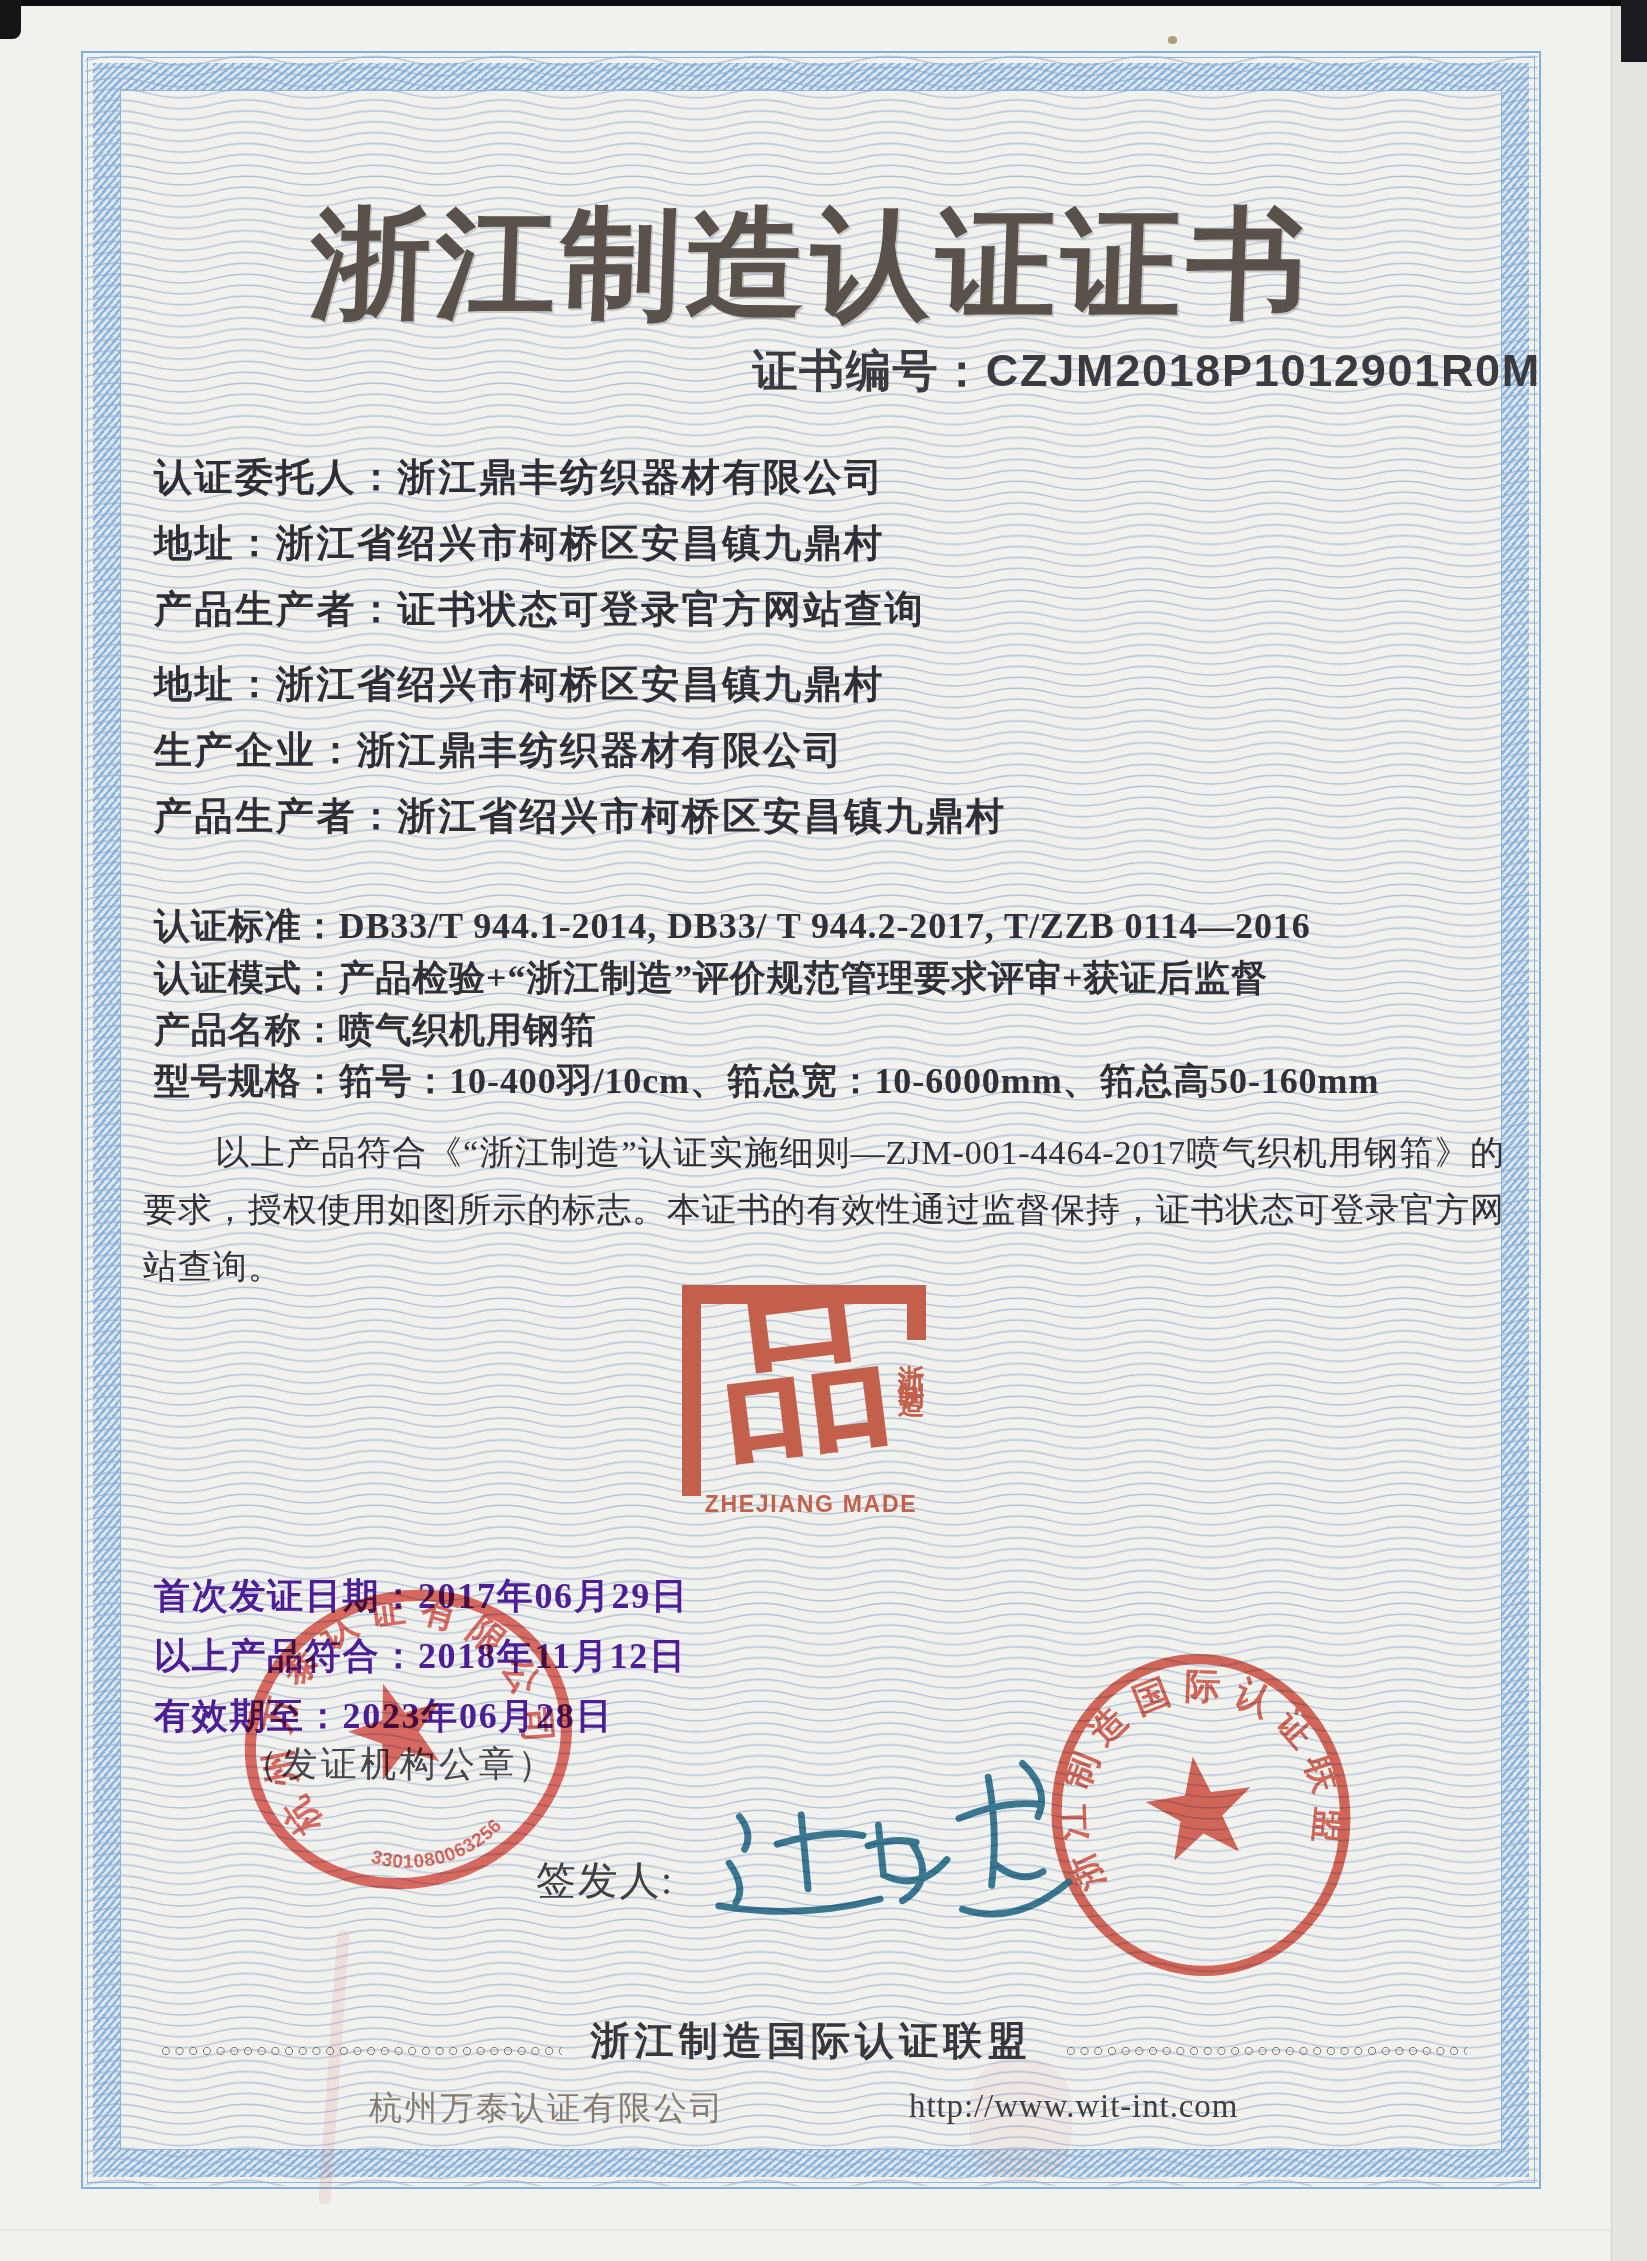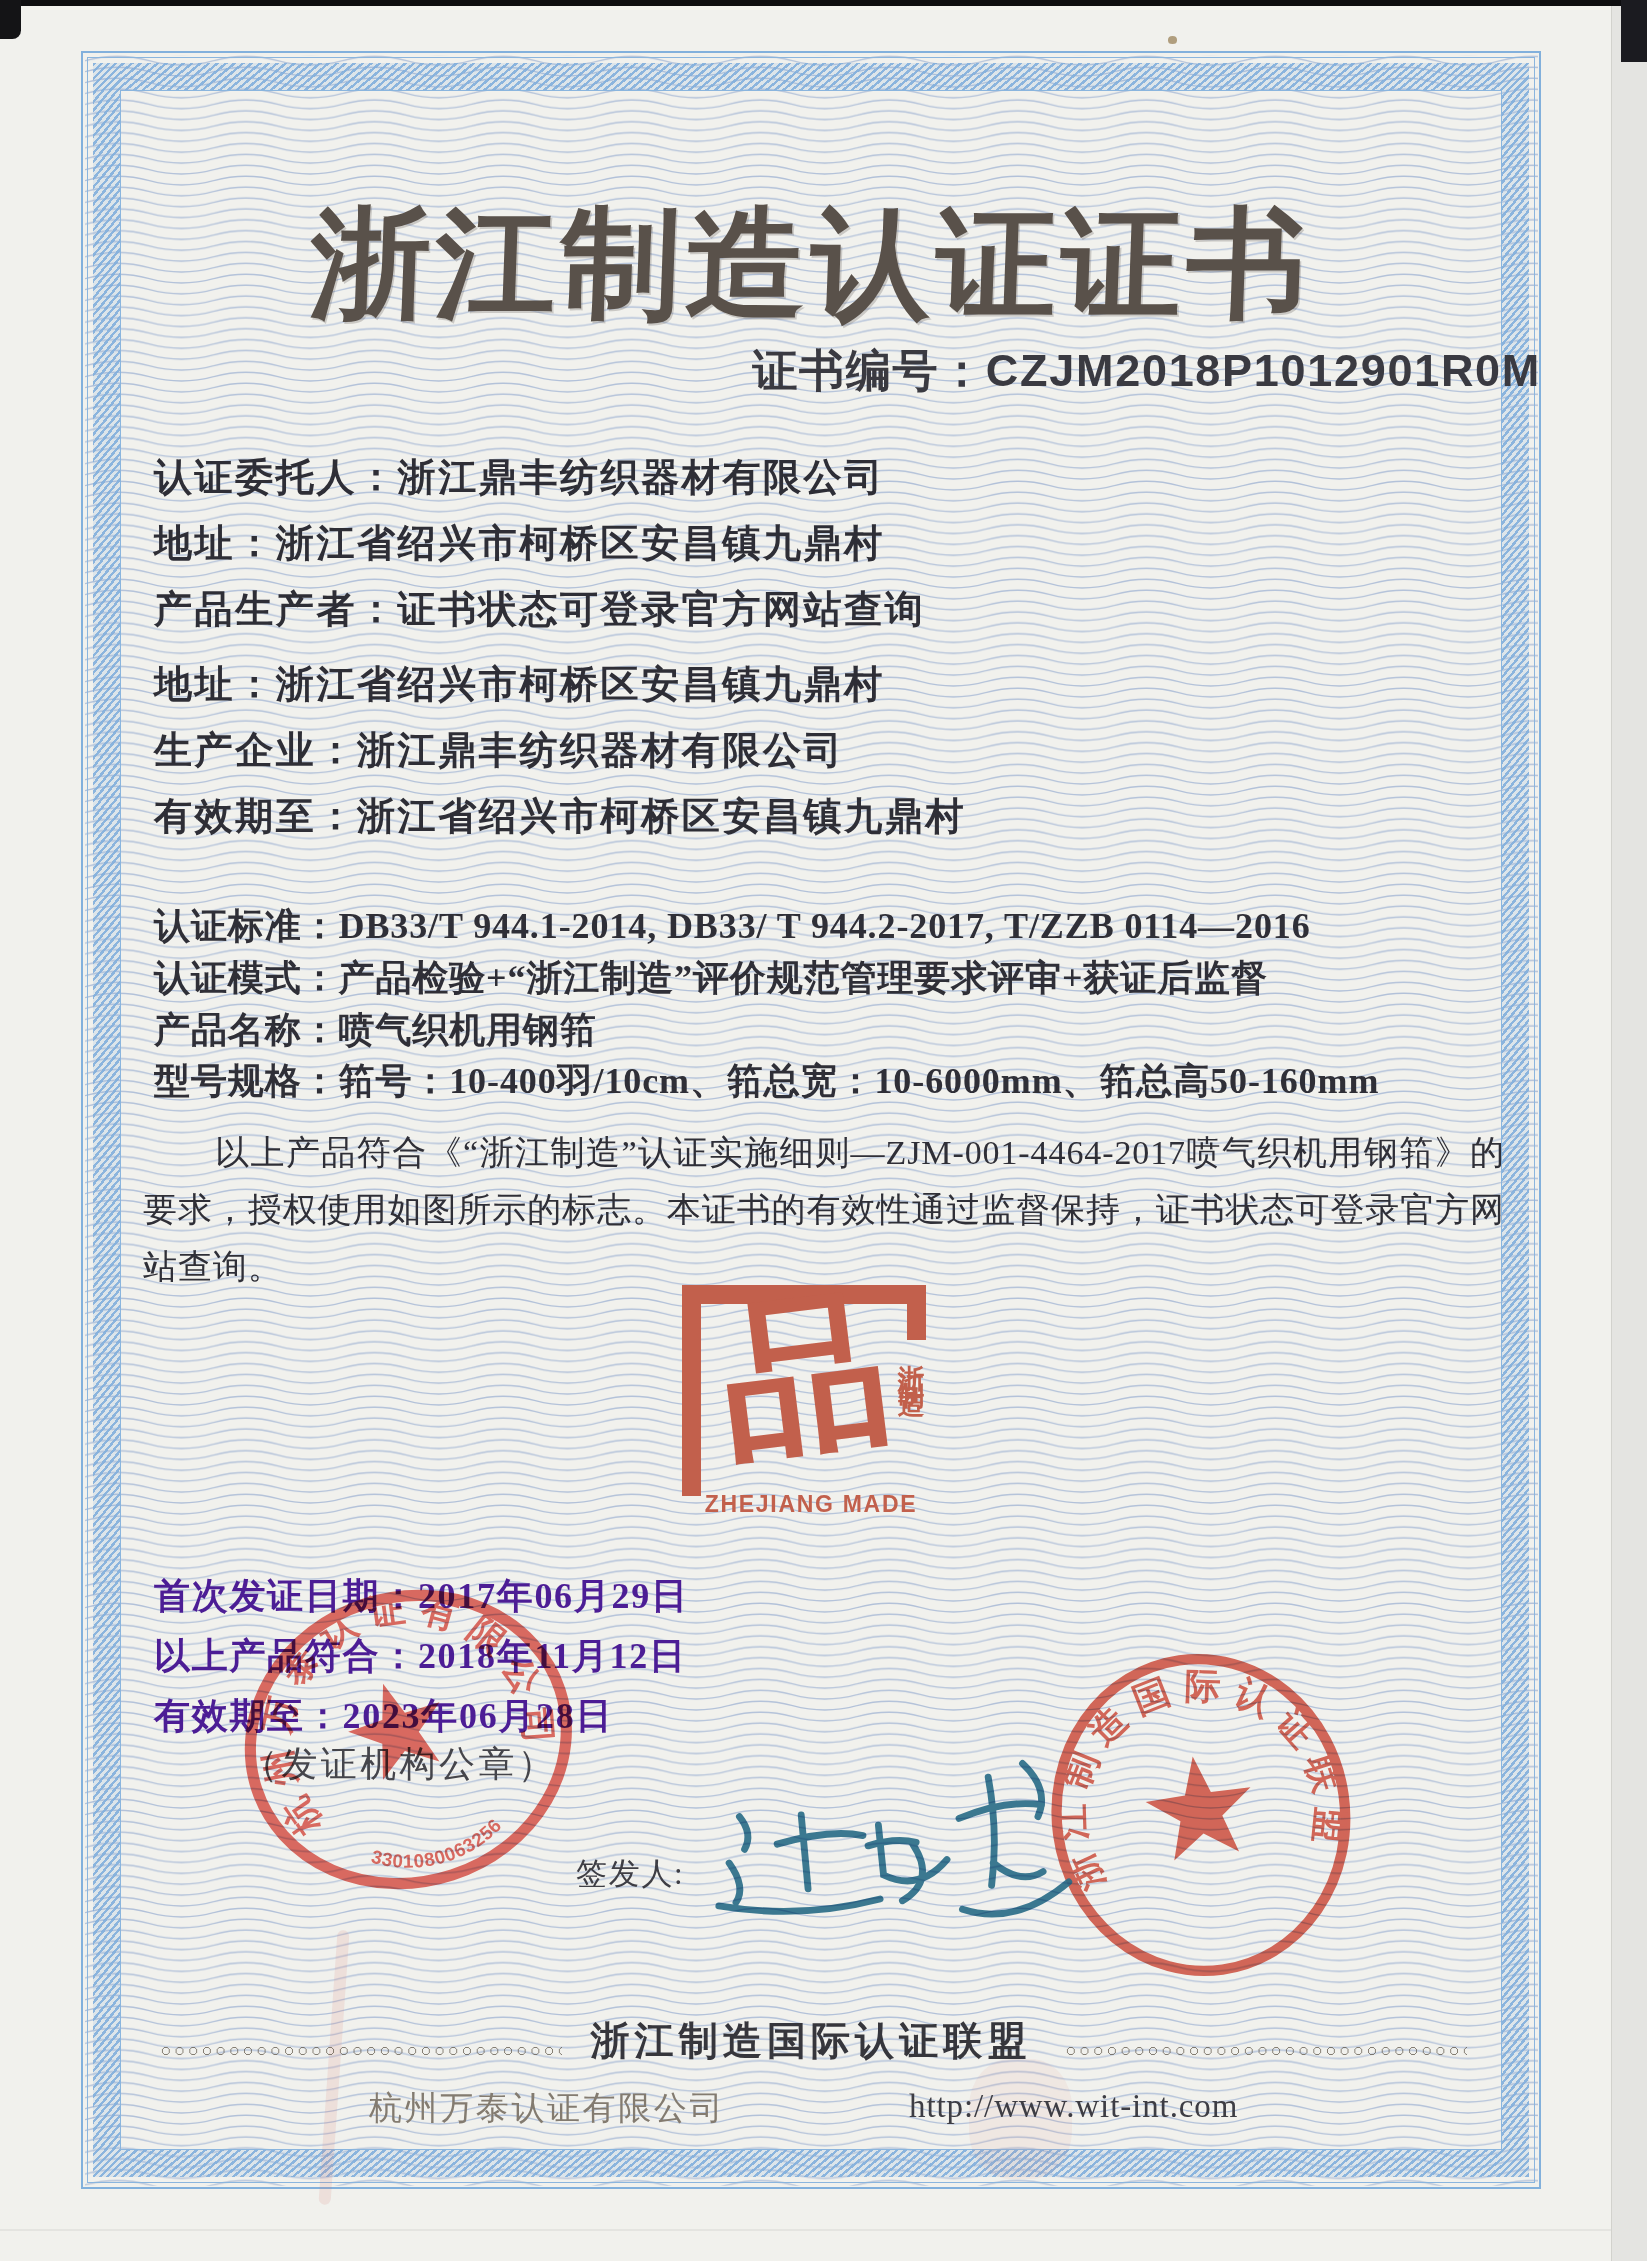--- a/index.html
+++ b/index.html
@@ -34,21 +34,21 @@
     text-shadow:1.7px 1.7px 0 rgba(89,81,74,.25);transform:skewX(-2deg);}
   .certno{left:81px;top:341px;width:1460px;text-align:right;
     font-family:"Liberation Sans","DejaVu Sans",sans-serif;
     font-size:45px;font-weight:700;color:#3a3a41;letter-spacing:1.7px;}
   .bodyline{left:154px;width:1287px;font-size:38px;font-weight:700;color:#2e2e36;letter-spacing:2.6px;}
   .specline{left:154px;width:1338px;font-size:36px;font-weight:700;color:#2f2f37;letter-spacing:0.9px;}
   .para{left:143px;top:1124px;width:1362px;font-size:34px;color:#2f2f37;
     line-height:57px;text-indent:72px;text-align:justify;letter-spacing:0.9px;}
   .dateline{left:154px;width:772px;font-size:36px;font-weight:700;color:#4c1d95;letter-spacing:1.7px;}
   .sealnote{left:242px;top:1740px;font-size:36px;color:#45454b;letter-spacing:3.4px;text-align:right;}
-  .issuer{left:576px;top:1853px;font-size:31px;color:#3e3e45;letter-spacing:1.7px;}
+  .issuer{left:536px;top:1853px;font-size:40px;color:#3e3e45;letter-spacing:1.7px;}
   .alliance{left:81px;top:2014px;width:1460px;text-align:center;
     font-size:39px;font-weight:700;color:#36363c;letter-spacing:5.1px;}
   .flourish{top:2045px;height:12px;
     background:repeating-radial-gradient(circle at 6.9px 6px,rgba(95,86,73,0) 0 3px,rgba(95,86,73,.75) 3px 4px,rgba(95,86,73,0) 4px 13.7px);
     background-size:13.7px 12px;}
   .footer-co{left:369px;top:2086px;font-size:33px;color:#837b70;letter-spacing:2.6px;}
   .footer-url{left:909px;top:2088px;font-size:33px;color:#3d3d44;letter-spacing:0.9px;}
 
   
   .logo{left:682px;top:1285px;width:249px;height:237px;}
@@ -102,21 +102,21 @@
 <div class="abs bleed2"></div>
 
 <div class="abs title">浙江制造认证证书</div>
 <div class="abs certno">证书编号：CZJM2018P1012901R0M</div>
 
 <div class="abs bodyline" style="top:452px">认证委托人：浙江鼎丰纺织器材有限公司</div>
 <div class="abs bodyline" style="top:518px">地址：浙江省绍兴市柯桥区安昌镇九鼎村</div>
 <div class="abs bodyline" style="top:584px">产品生产者：证书状态可登录官方网站查询</div>
 <div class="abs bodyline" style="top:659px">地址：浙江省绍兴市柯桥区安昌镇九鼎村</div>
 <div class="abs bodyline" style="top:725px">生产企业：浙江鼎丰纺织器材有限公司</div>
-<div class="abs bodyline" style="top:791px">有效期至：浙江省绍兴市柯桥区安昌镇九鼎村</div>
+<div class="abs bodyline" style="top:791px">产品生产者：浙江省绍兴市柯桥区安昌镇九鼎村</div>
 
 <div class="abs specline" style="top:902px">认证标准：DB33/T 944.1-2014, DB33/ T 944.2-2017, T/ZZB 0114—2016</div>
 <div class="abs specline" style="top:954px">认证模式：产品检验+“浙江制造”评价规范管理要求评审+获证后监督</div>
 <div class="abs specline" style="top:1006px">产品名称：喷气织机用钢筘</div>
 <div class="abs specline" style="top:1057px">型号规格：筘号：10-400羽/10cm、筘总宽：10-6000mm、筘总高50-160mm</div>
 
 <div class="abs para">以上产品符合《“浙江制造”认证实施细则—ZJM-001-4464-2017喷气织机用钢筘》的要求，授权使用如图所示的标志。本证书的有效性通过监督保持，证书状态可登录官方网站查询。</div>
 
 <div class="abs logo">
   <div class="bar-top"></div>

